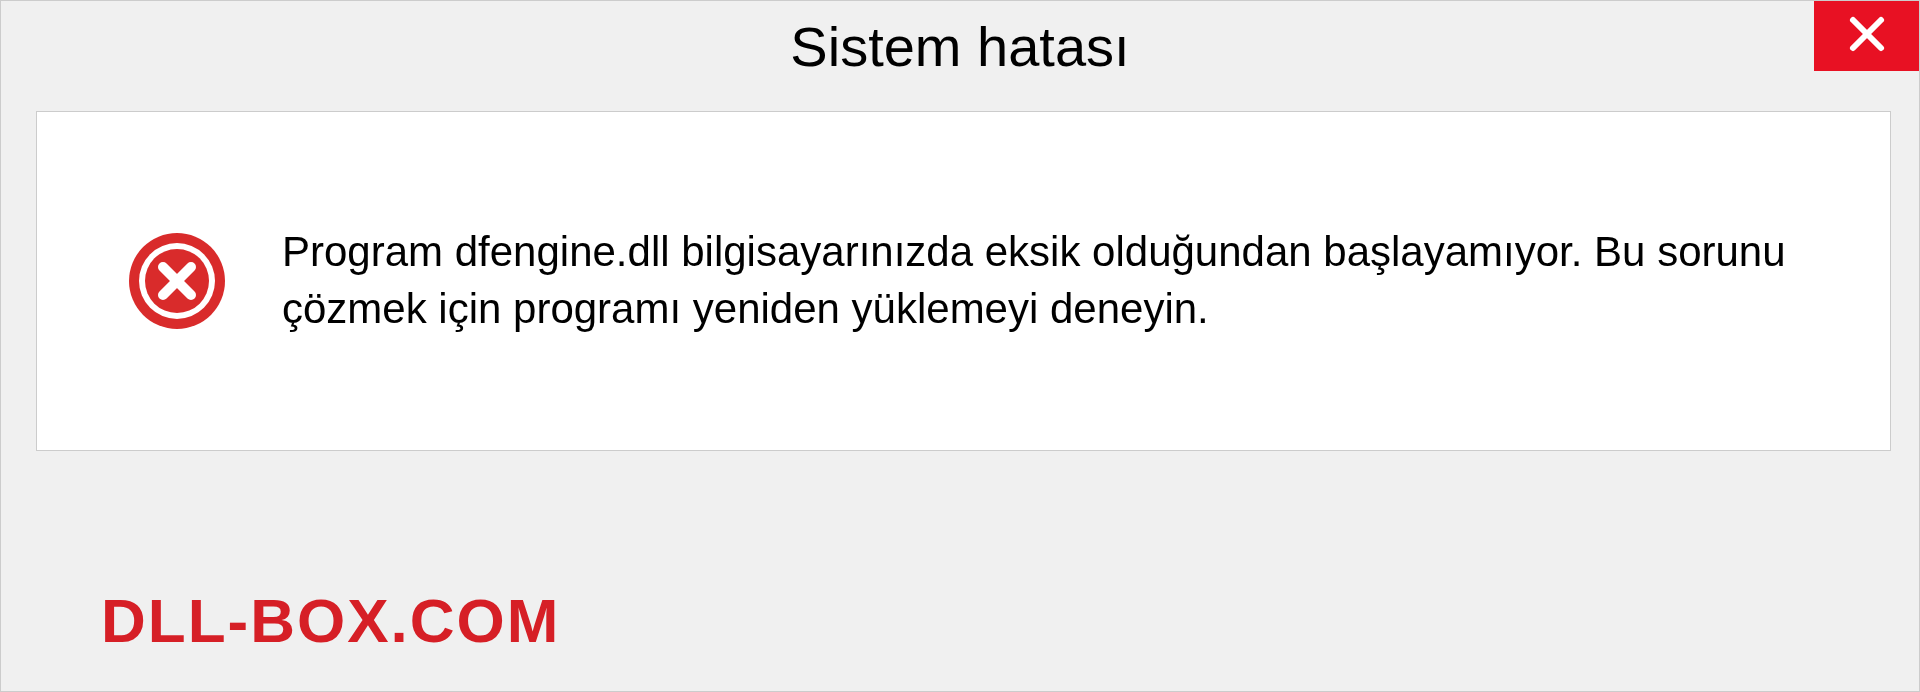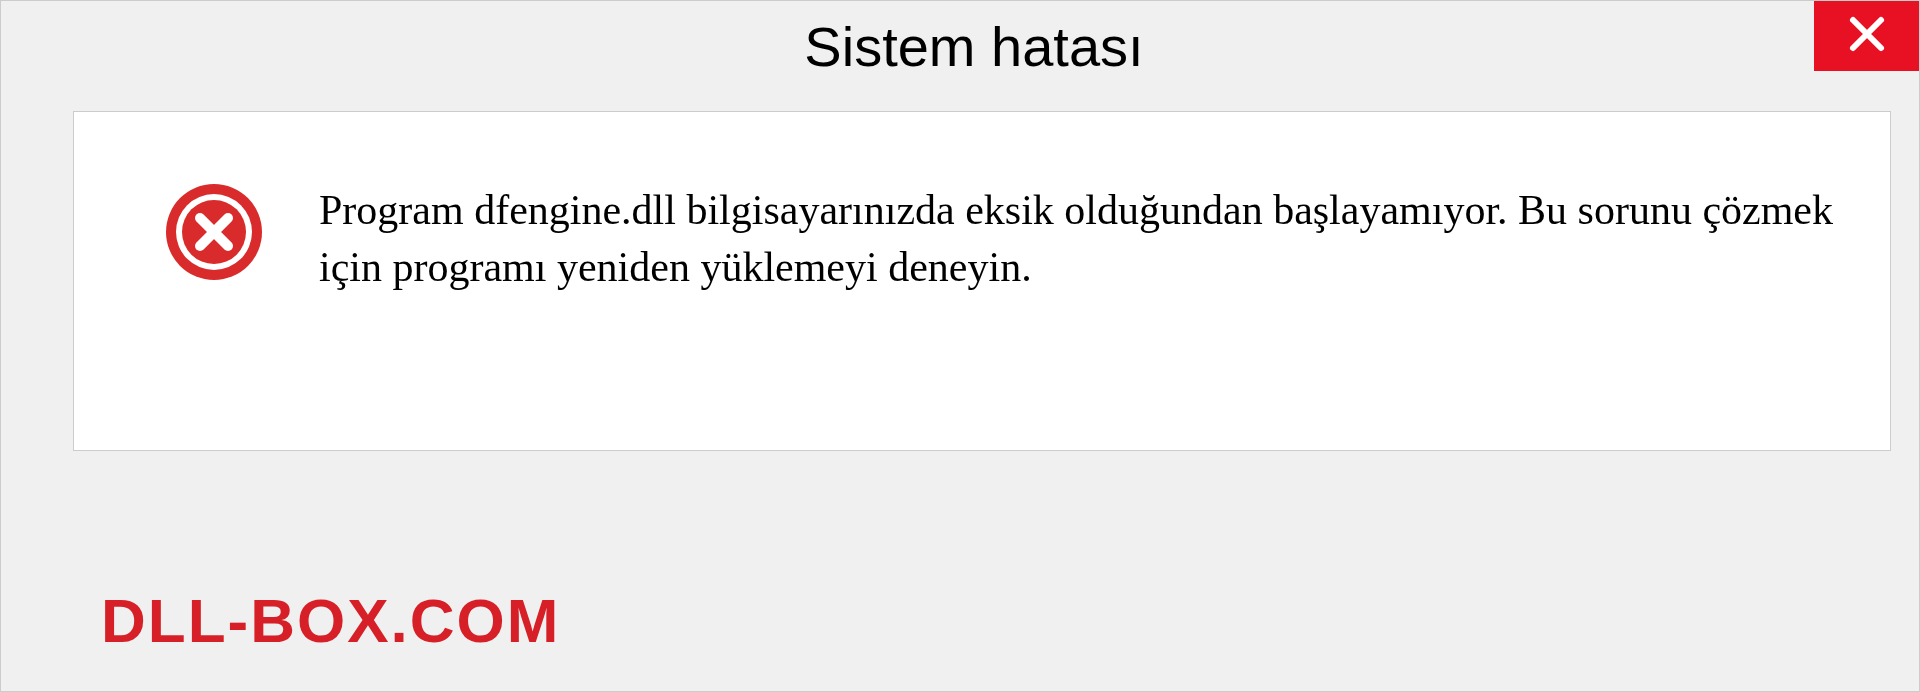--- a/index.html
+++ b/index.html
@@ -13,21 +13,20 @@
       width: 1920px;
       height: 692px;
       position: relative;
     }
     .dialog {
       width: 1920px;
       height: 692px;
       background: #f0f0f0;
       border: 1px solid #ccc;
       position: relative;
-      padding-left: 28px;
     }
     .titlebar {
       height: 90px;
       display: flex;
       align-items: center;
       justify-content: center;
       position: relative;
     }
     .dialog-title {
       font-size: 56px;
@@ -45,28 +44,27 @@
       display: flex;
       align-items: center;
       justify-content: center;
       cursor: pointer;
     }
     .close-button svg {
       width: 40px;
       height: 40px;
     }
     .content-area {
-      margin: 20px 28px 0 44px;
+      margin: 20px 28px 0 35px;
       background: #fff;
       border: 1px solid #ccc;
       padding: 70px 50px 70px 90px;
       display: flex;
-      align-items: flex-start;
+      align-items: center;
       min-height: 340px;
-      font-family: Liberation Serif, serif;
     }
     .error-icon {
       width: 100px;
       height: 100px;
       flex-shrink: 0;
       margin-right: 55px;
     }
     .error-icon svg {
       width: 100%;
       height: 100%;

